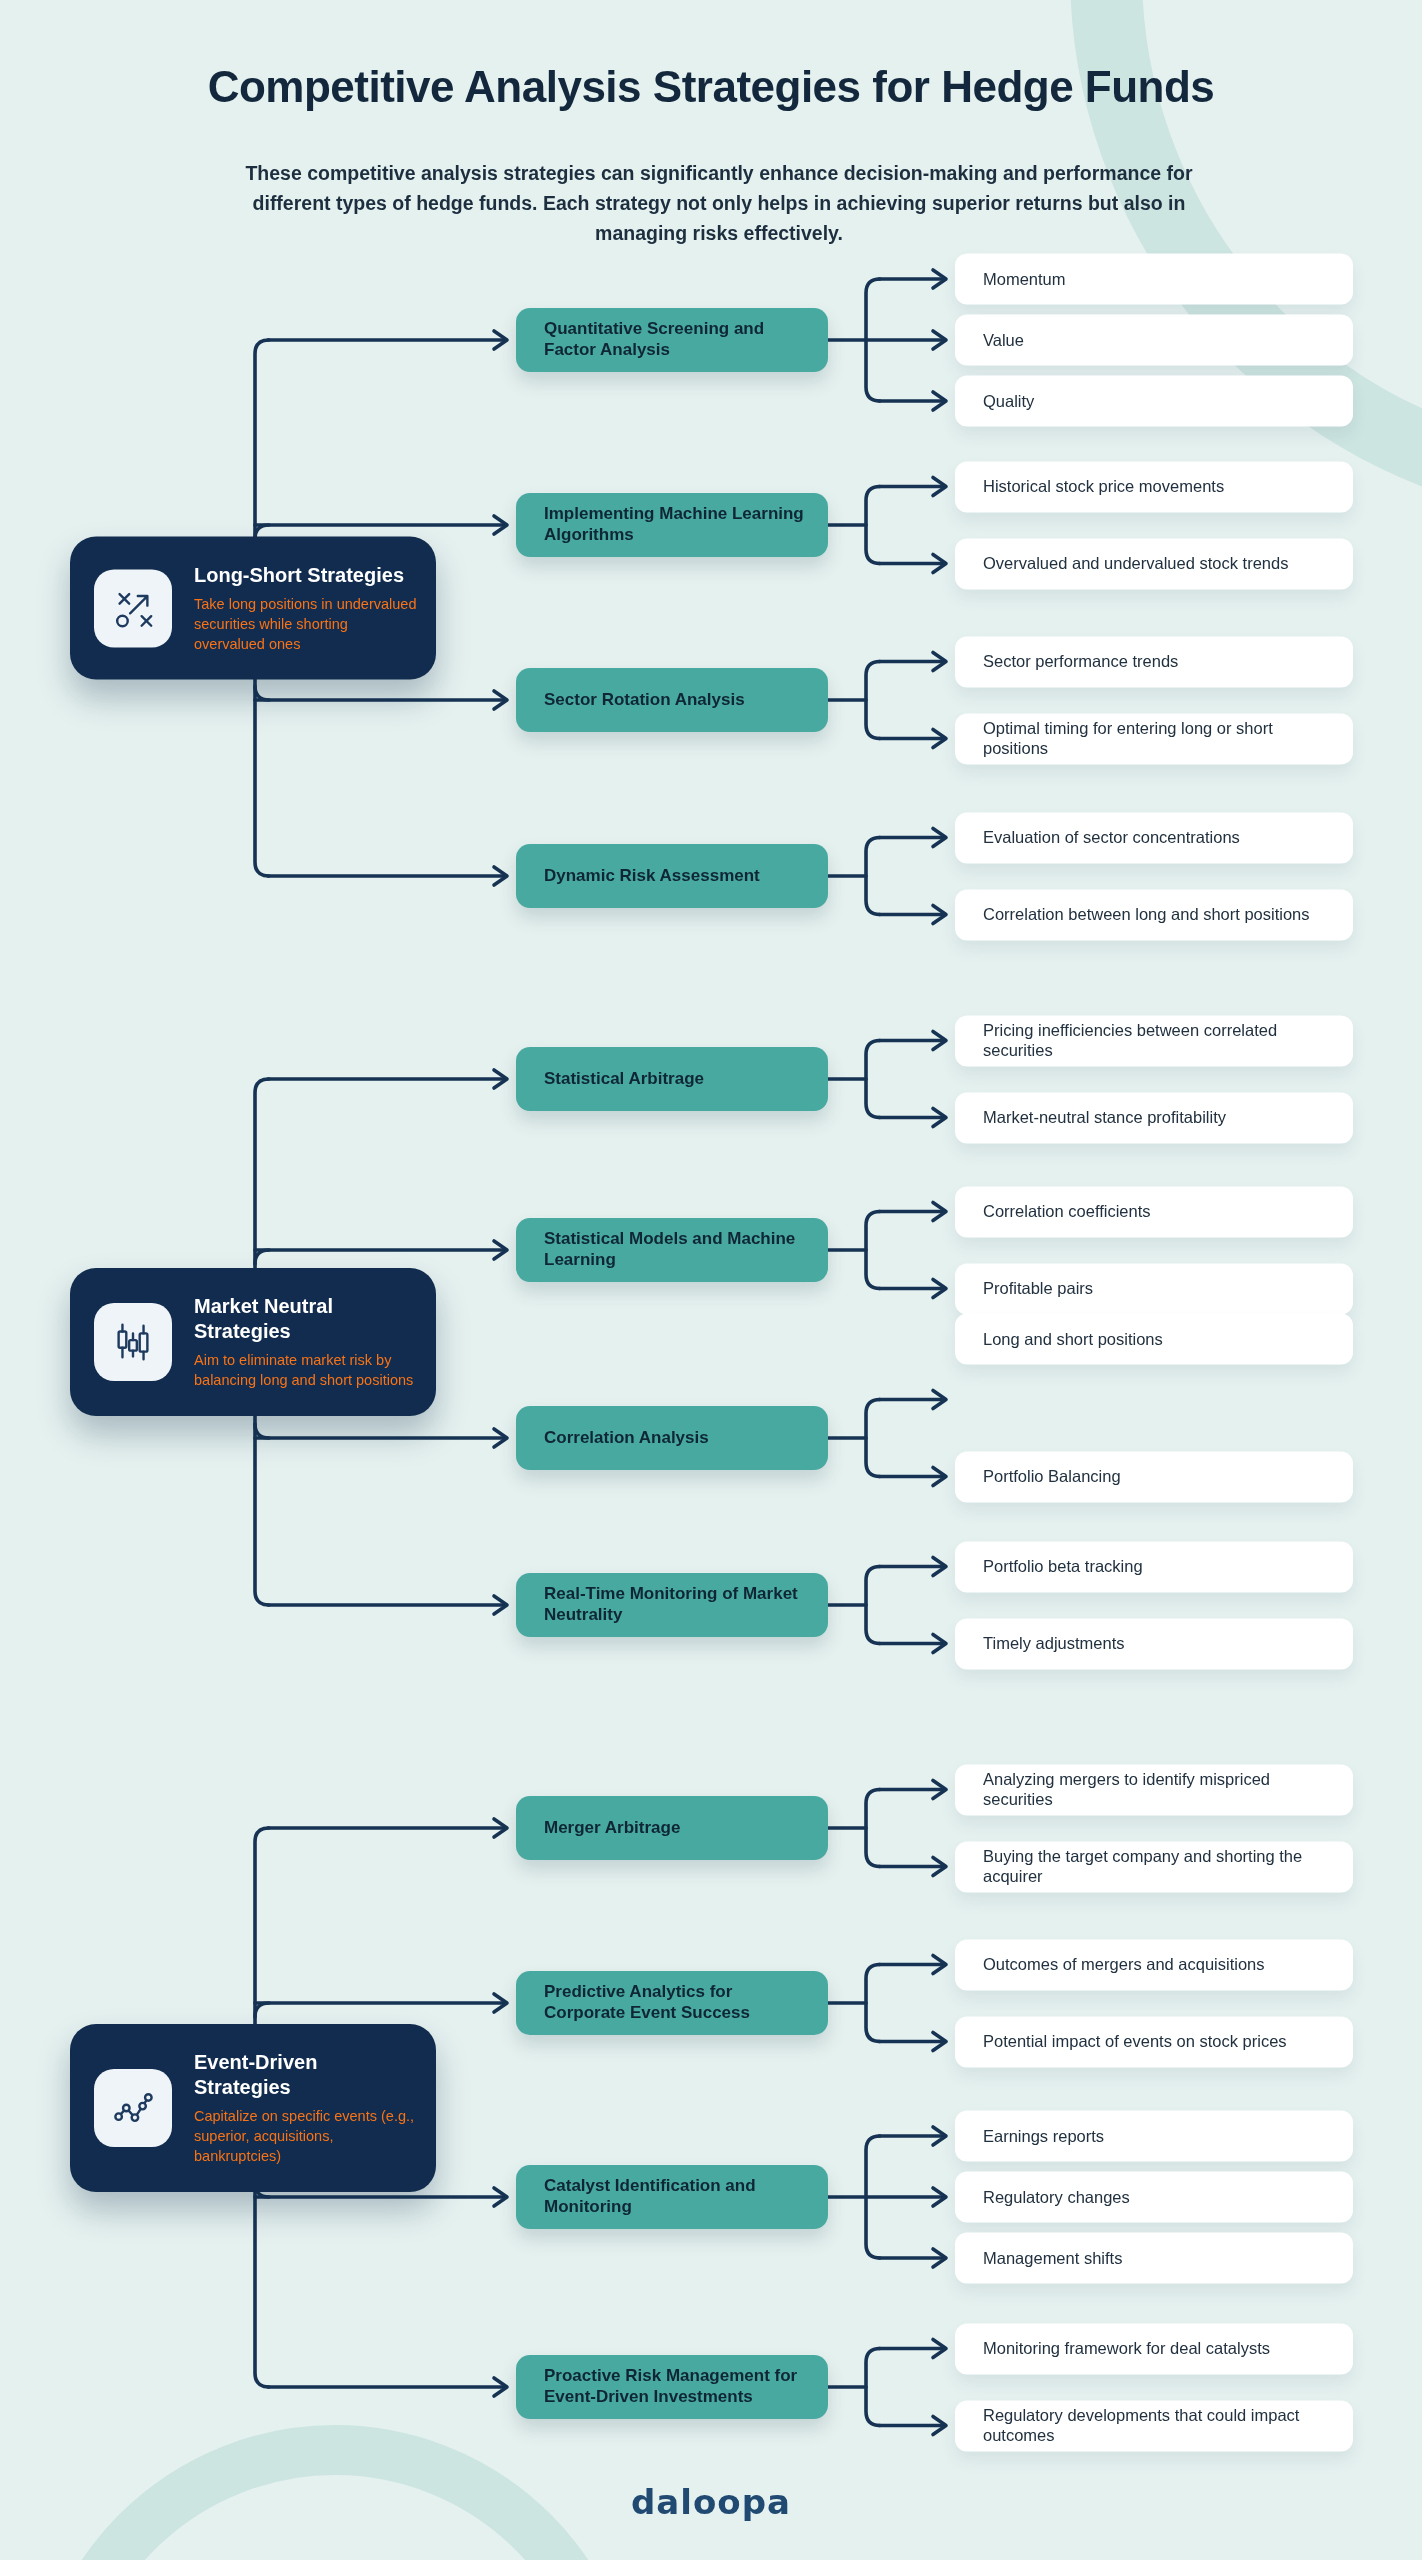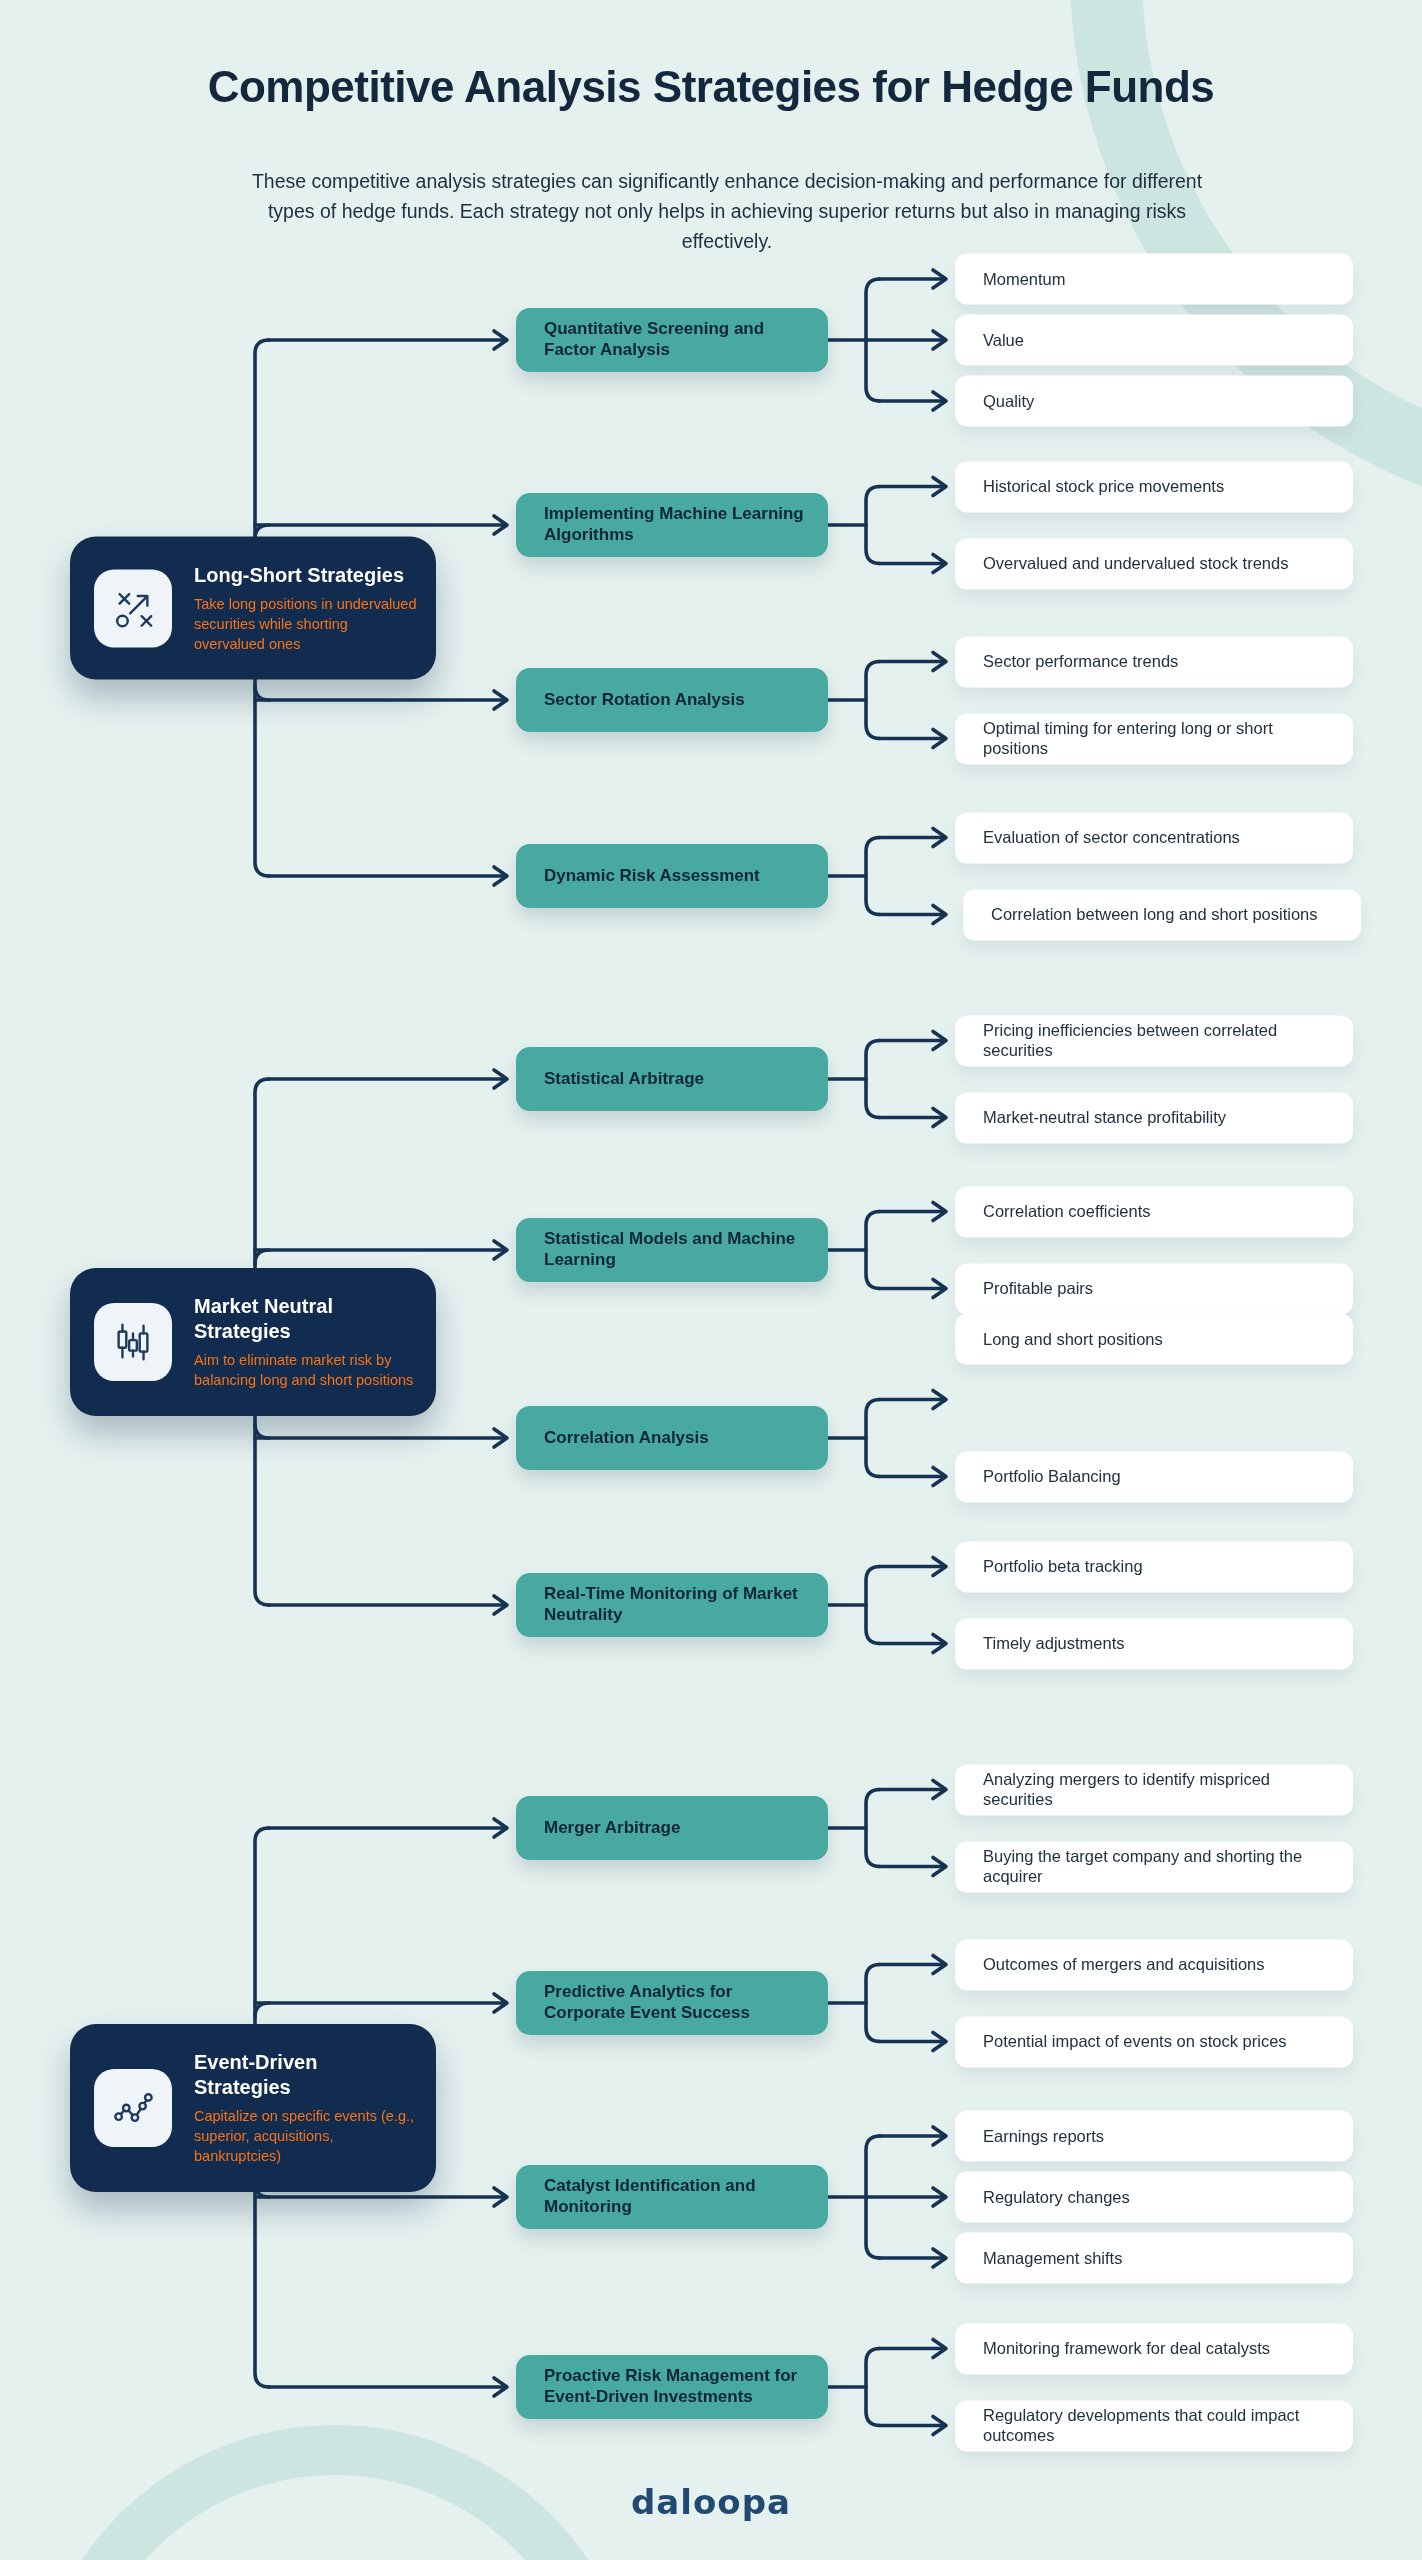--- a/index.html
+++ b/index.html
@@ -24,21 +24,21 @@
   .page-title{
     position:absolute;left:0;top:62px;width:1422px;
     text-align:center;
     font-size:44px;font-weight:bold;letter-spacing:-0.5px;
     color:var(--ink,#13283c);margin:0;
   }
   .page-subtitle{
     position:absolute;left:221px;top:150px;width:980px;
     text-align:center;
     font-size:19.5px;line-height:1.55;
-    color:#1d2e3f;margin:16px;
+    color:#1d2e3f;margin:8px;font-weight:bold;
   }
   #connector-layer{position:absolute;left:0;top:0;z-index:1;}
   #connector-layer path{
     stroke:var(--line,#173353);
     stroke-width:3.6;fill:none;
     stroke-linecap:round;stroke-linejoin:round;
   }
   .node-card{
     position:absolute;left:70px;width:366px;
     transform:translateY(-50%);
@@ -259,21 +259,21 @@
       </div>
       <div class="leaf-box" style="top: 738.5px;">
         <span class="leaf-label">Optimal timing for entering long or short positions</span>
       </div>
       <div class="strategy-box" style="top: 876px;">
         <span class="strategy-label">Dynamic Risk Assessment</span>
       </div>
       <div class="leaf-box" style="top: 837.5px;">
         <span class="leaf-label">Evaluation of sector concentrations</span>
       </div>
-      <div class="leaf-box" style="top: 914.5px; margin-left: 8px;">
+      <div class="leaf-box" style="top: 914.5px;">
         <span class="leaf-label">Correlation between long and short positions</span>
       </div>
       <div class="node-card" style="top: 1342px;">
         <div class="node-icon-box">
           <svg width="46" height="46" viewBox="0 0 48 48">
             <path d="M13 6 V13 M13 30 V40"></path>
             <rect x="9" y="13" width="8" height="17" rx="1.5"></rect>
             <path d="M24 15 V22 M24 33 V39"></path>
             <rect x="20" y="22" width="8" height="11" rx="1.5"></rect>
             <path d="M35 7 V15 M35 34 V42"></path>

